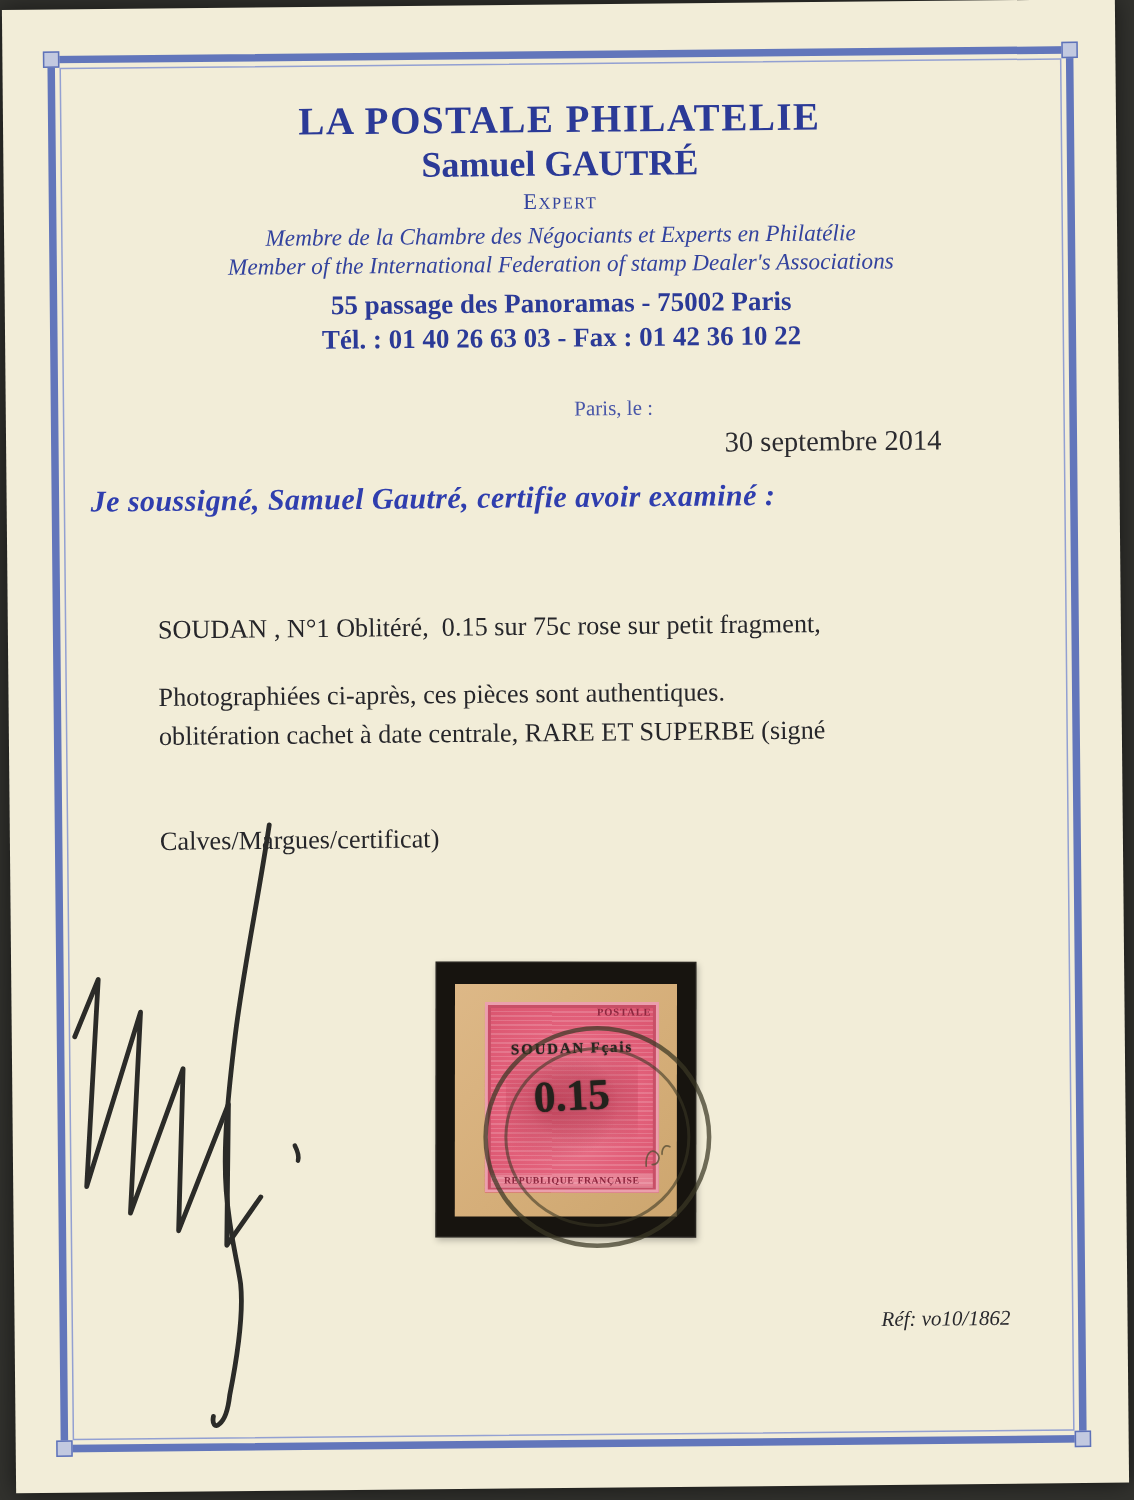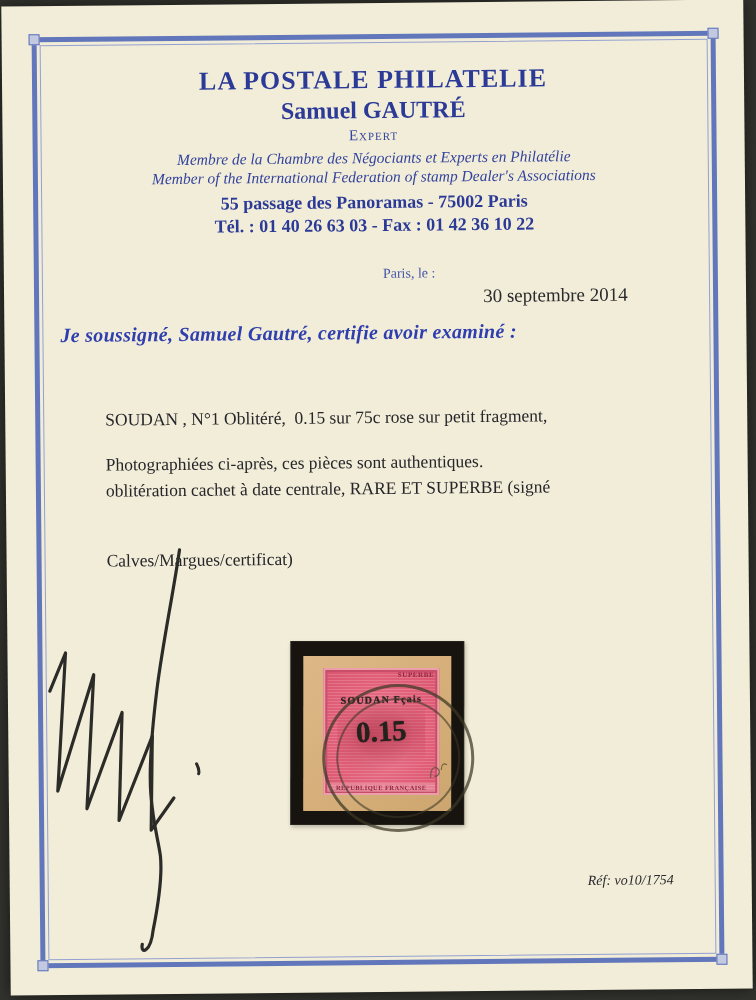--- a/index.html
+++ b/index.html
@@ -168,29 +168,29 @@
   <svg class="signature" width="180" height="420" viewBox="0 0 180 420" fill="none">
     <path d="M141,10 C134,55 123,105 117,150 C112,188 108,224 110,254 C112,284 117,300 119,316 C121,338 116,366 111,390 C110,398 108,406 104,409 C101,412 99,409 100,404" stroke="#2b2b28" stroke-width="3.2" stroke-linecap="round" fill="none"></path>
     <path d="M10,150 L26,112 L17,250 L54,134 L46,268 L82,172 L78,280 L112,196 L110,290 L133,258" stroke="#2b2b28" stroke-width="3.2" stroke-linecap="round" stroke-linejoin="round" fill="none"></path>
     <path d="M156,224 C158,228 159,231 158,234" stroke="#2b2b28" stroke-width="3" stroke-linecap="round" fill="none"></path>
   </svg>
 
   <div class="mount">
     <div class="fragment">
       <div class="stamp">
         <div class="figures"></div>
-        <div class="top-text">SUPERBE</div>
+        <div class="top-text">POSTALE</div>
         <div class="value015">0.15</div>
         <div class="overprint">SOUDAN Fçais</div>
         <div class="bottom-band">REPUBLIQUE FRANÇAISE</div>
       </div>
       <div class="postmark">
         <div class="inner-ring"></div>
       </div>
       <svg class="pencil-mark" width="22" height="14" viewBox="0 0 22 14" fill="none">
         <path d="M1,10 C4,3 9,1 11,5 C13,9 9,13 5,11 M14,8 C16,4 19,3 21,6" stroke="rgba(90,80,55,0.8)" stroke-width="1.1" stroke-linecap="round" fill="none"></path>
       </svg>
     </div>
   </div>
 
-  <div class="ref">Réf: vo10/1754</div>
+  <div class="ref">Réf: vo10/1862</div>
 
 </div>
 
 </body></html>

